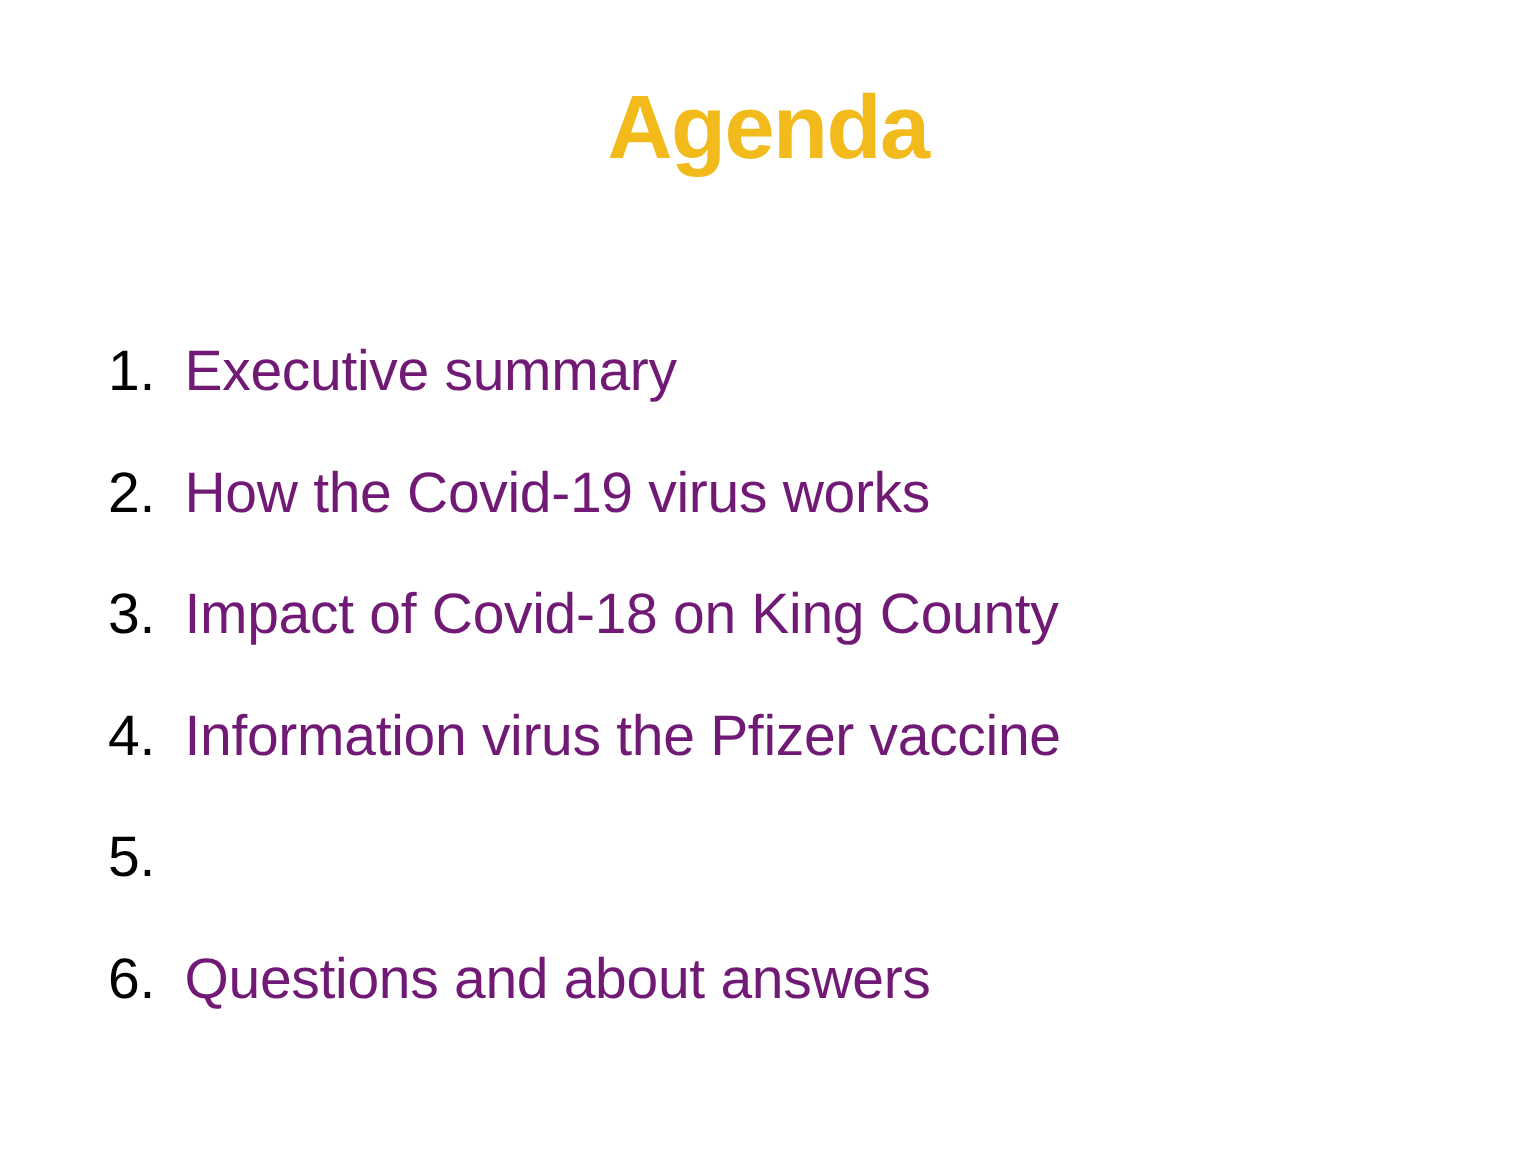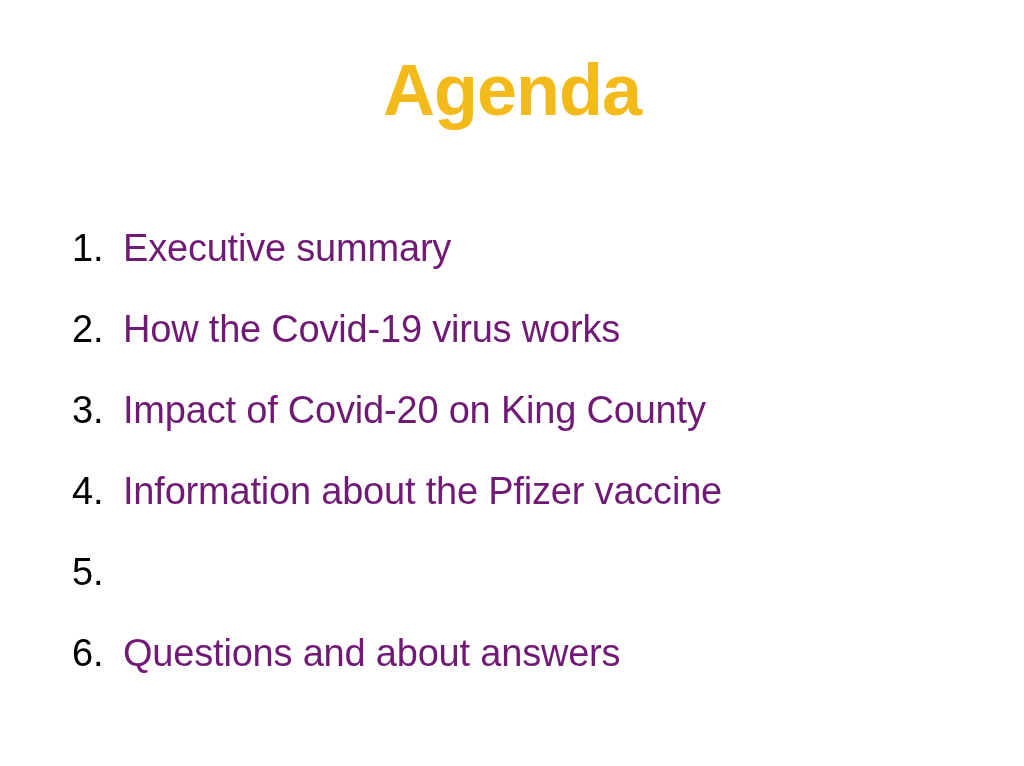--- a/index.html
+++ b/index.html
@@ -20,21 +20,21 @@
     height: 766px;
     background: #ffffff;
     box-sizing: border-box;
   }
   .slide-title {
     position: absolute;
     left: 0;
     top: 53px;
     width: 1024px;
     text-align: center;
-    font-size: 72px;
+    font-size: 60px;
     font-weight: bold;
     line-height: 1.05;
     letter-spacing: -1px;
     color: #f2ba1b;
     white-space: nowrap;
   }
   .agenda-list {
     position: absolute;
     left: 72px;
     top: 228px;
@@ -79,26 +79,26 @@
       <span class="item-text">Executive summary</span>
     </li>
 
     <li class="agenda-item">
       <span class="item-number">2.</span>
       <span class="item-text">How the Covid-19 virus works</span>
     </li>
 
     <li class="agenda-item">
       <span class="item-number">3.</span>
-      <span class="item-text">Impact of Covid-20 on King County</span>
+      <span class="item-text">Impact of Covid-18 on King County</span>
     </li>
 
     <li class="agenda-item">
       <span class="item-number">4.</span>
-      <span class="item-text">Information about the Pfizer vaccine</span>
+      <span class="item-text">Information virus the Pfizer vaccine</span>
     </li>
 
     <li class="agenda-item">
       <span class="item-number">5.</span>
     </li>
 
     <li class="agenda-item">
       <span class="item-number">6.</span>
       <span class="item-text">Questions and about answers</span>
     </li>

